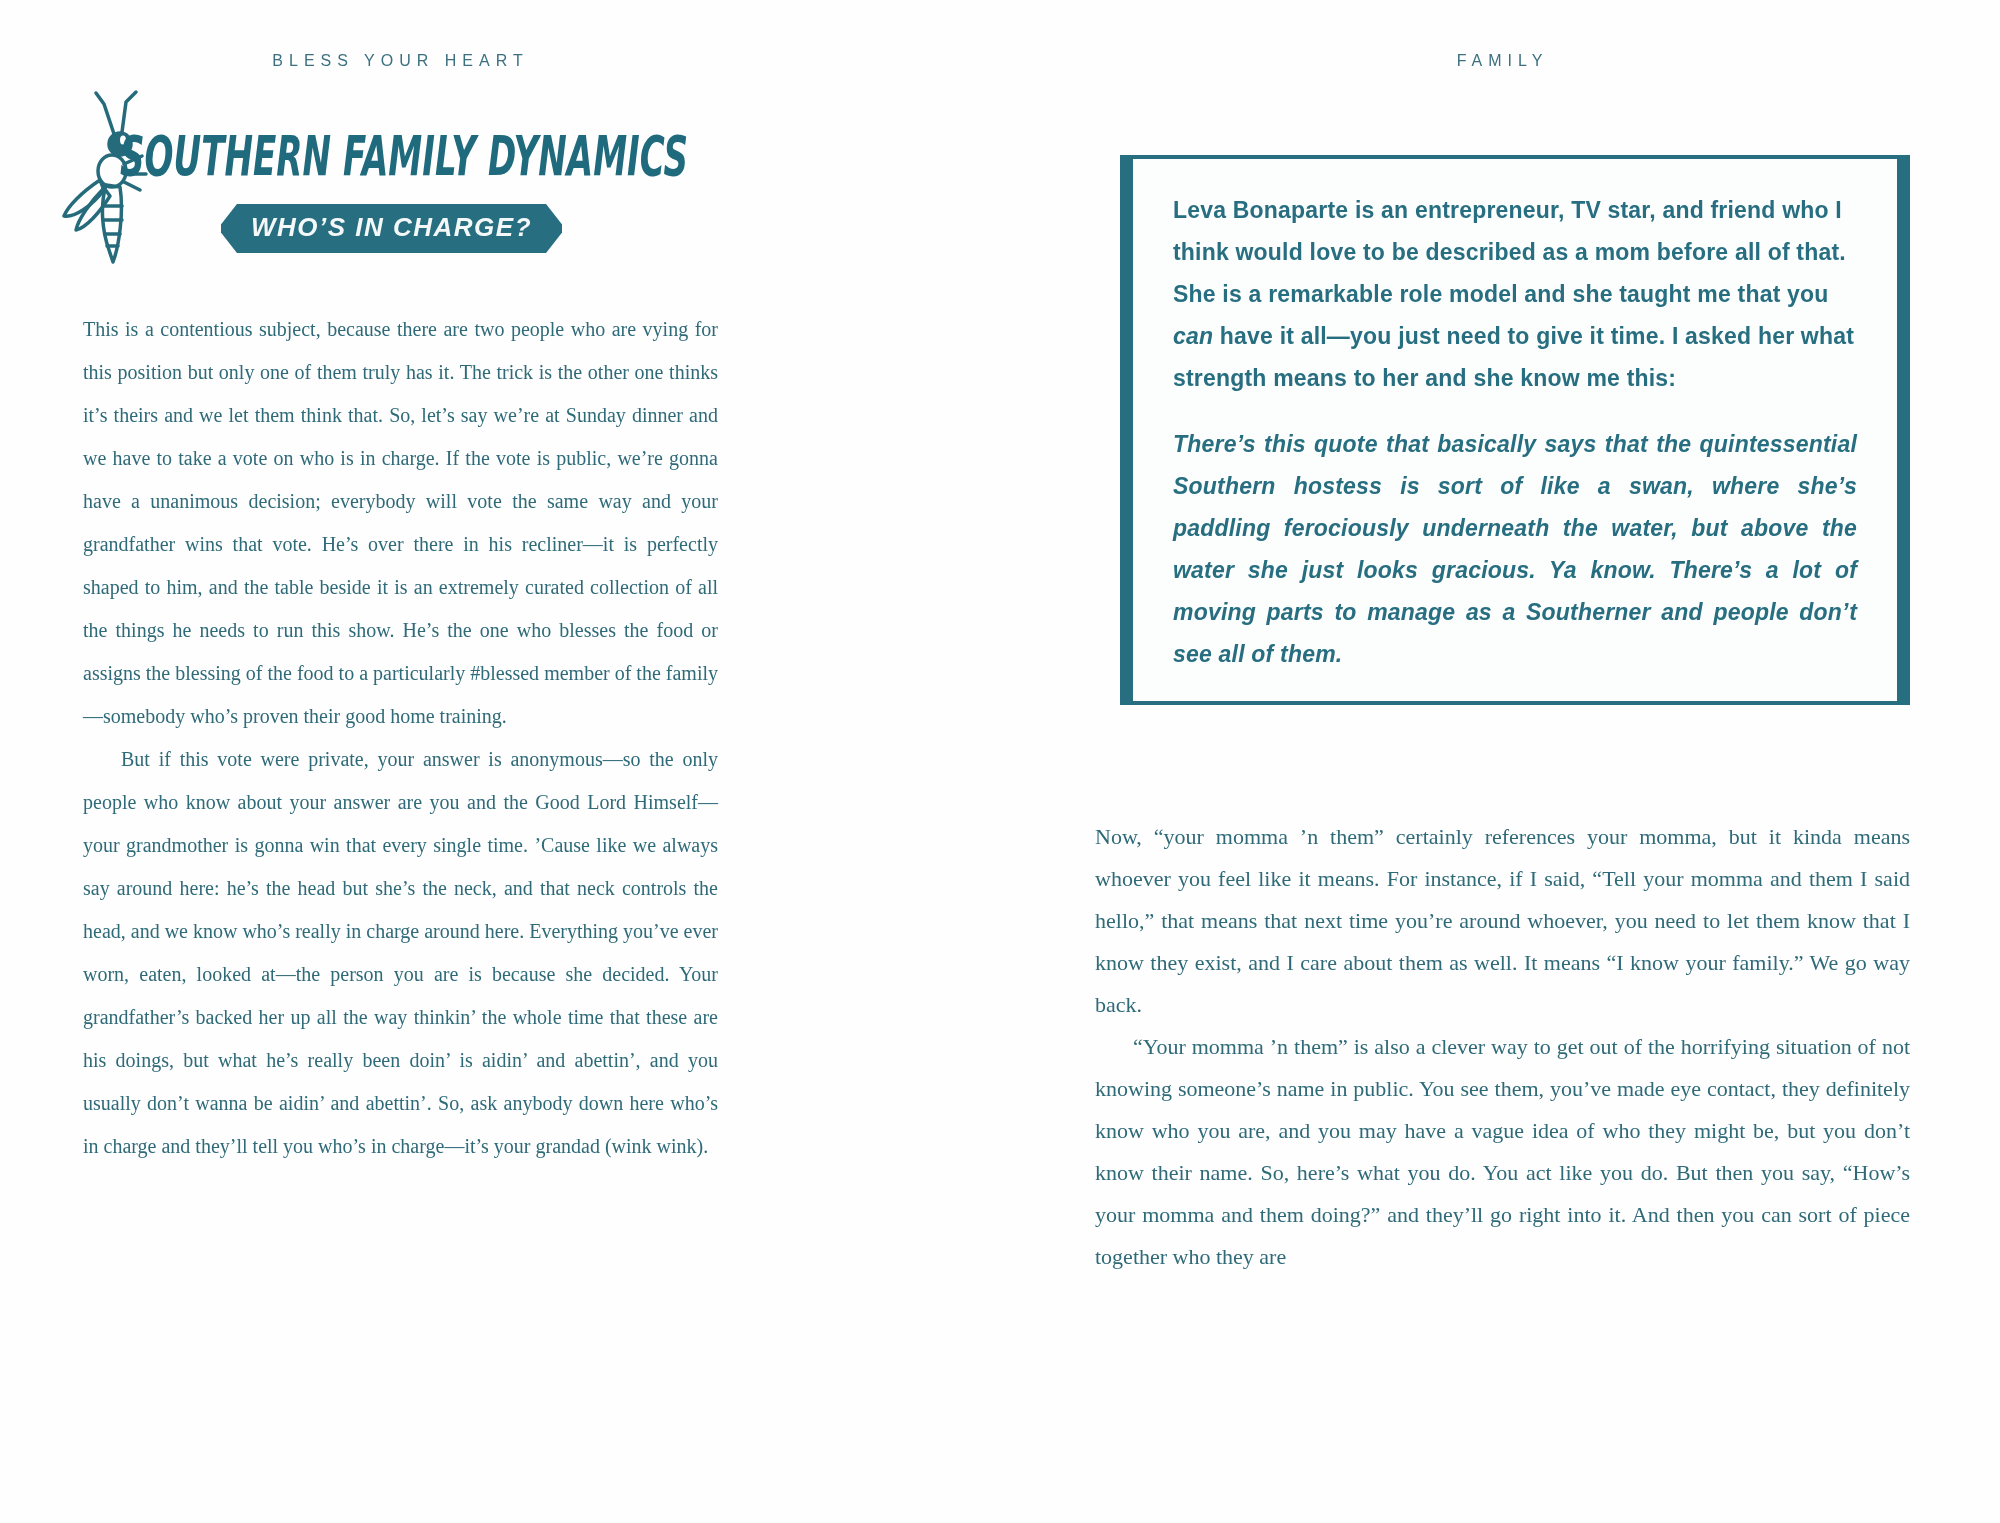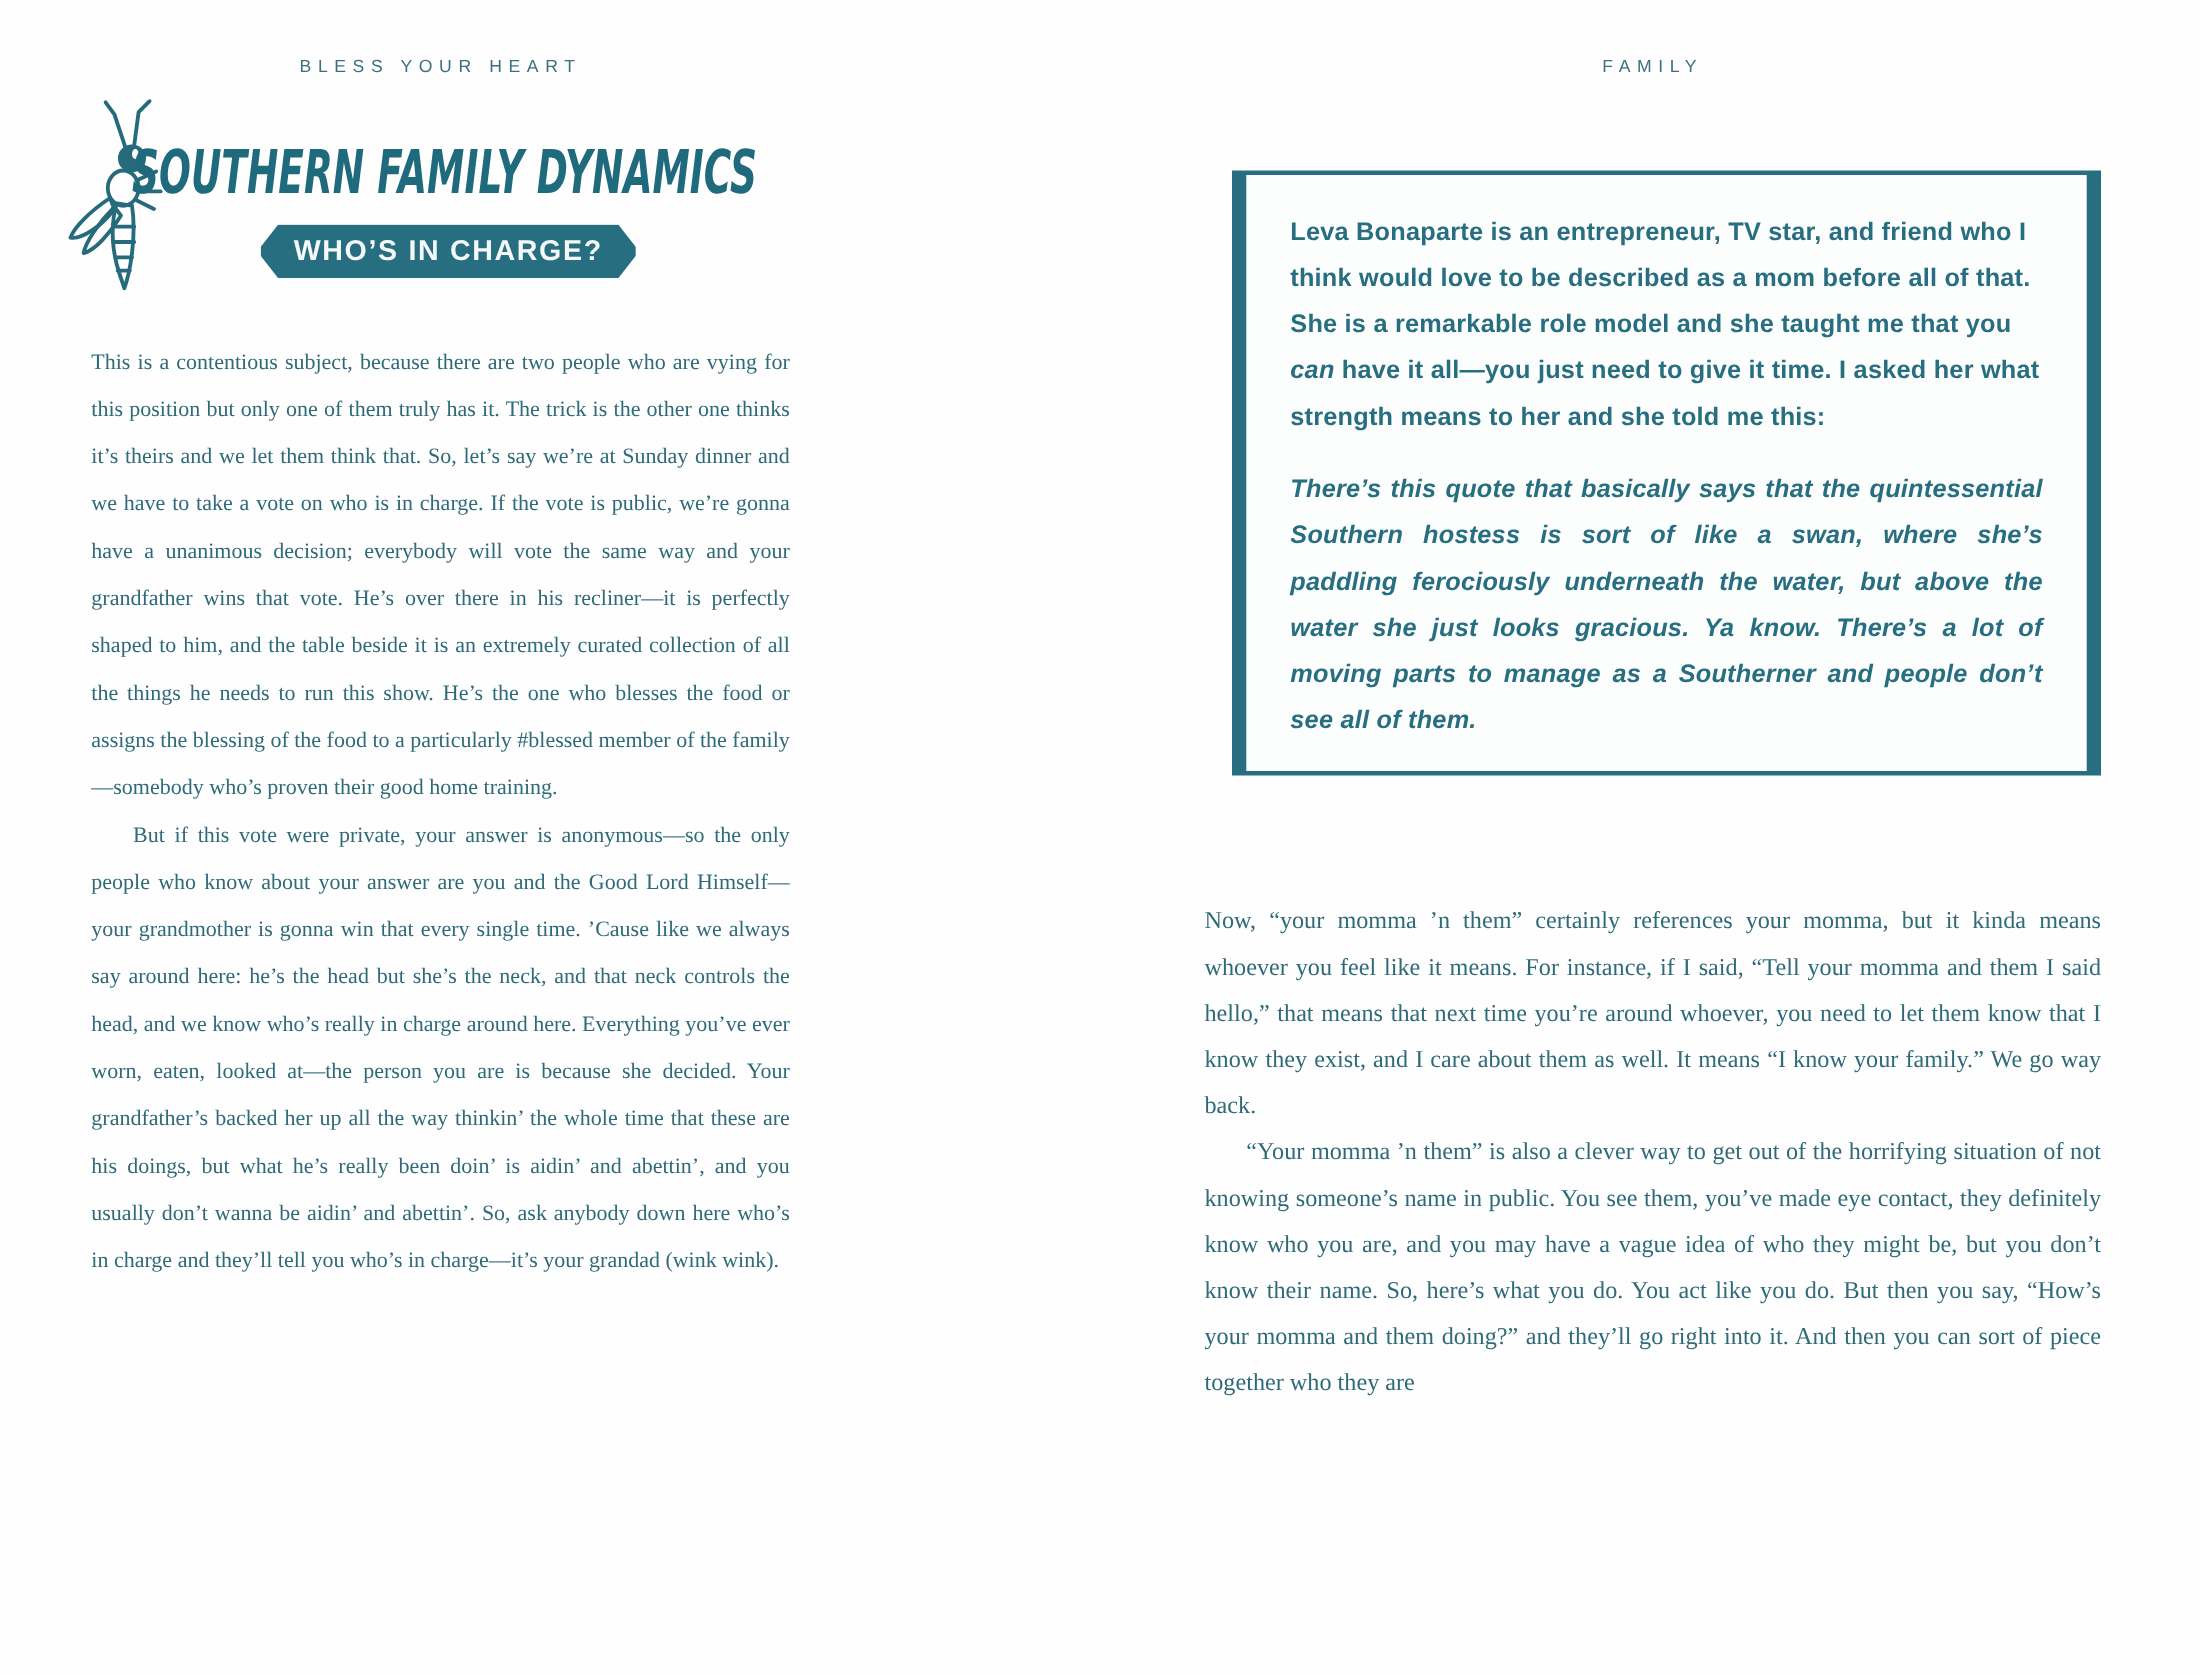--- a/index.html
+++ b/index.html
@@ -30,21 +30,21 @@
   .bee{position:absolute;left:62px;top:88px;width:100px;height:190px;}
 
   .chapter-title{
     position:absolute;left:120px;top:124px;white-space:nowrap;
     font-family:"DejaVu Sans","Liberation Sans",sans-serif;
     font-style:italic;font-weight:bold;font-size:55px;color:var(--title-color);
     transform:scaleX(0.62);transform-origin:0 0;letter-spacing:0;
   }
 
   .badge-row{position:absolute;display:flex;justify-content:center;}
-  .badge-row-left{left:90px;width:635px;top:204px;}
+  .badge-row-left{left:74px;width:635px;top:204px;font-style:italic;}
   .badge-row-right{left:95px;width:815px;top:745px;}
   .badge{
     display:inline-block;background:var(--teal);color:var(--badge-text);
     font-family:"Liberation Sans","DejaVu Sans",sans-serif;font-weight:bold;
     font-size:26px;letter-spacing:1.5px;padding:8px 30px 10px;
     clip-path:polygon(0% 42%,16px 0%,calc(100% - 16px) 0%,100% 42%,100% 58%,calc(100% - 16px) 100%,16px 100%,0% 58%);
   }
 
   .body{position:absolute;color:var(--body-text);text-align:justify;}
   .body p{margin:0;}
@@ -125,21 +125,21 @@
       <p>This is a contentious subject, because there are two people who are vying for this position but only one of them truly has it. The trick is the other one thinks it’s theirs and we let them think that. So, let’s say we’re at Sunday dinner and we have to take a vote on who is in charge. If the vote is public, we’re gonna have a unanimous decision; everybody will vote the same way and your grandfather wins that vote. He’s over there in his recliner—it is perfectly shaped to him, and the table beside it is an extremely curated collection of all the things he needs to run this show. He’s the one who blesses the food or assigns the blessing of the food to a particularly #blessed member of the family—somebody who’s proven their good home training.</p>
       <p class="indent">But if this vote were private, your answer is anonymous—so the only people who know about your answer are you and the Good Lord Himself—your grandmother is gonna win that every single time. ’Cause like we always say around here: he’s the head but she’s the neck, and that neck controls the head, and we know who’s really in charge around here. Everything you’ve ever worn, eaten, looked at—the person you are is because she decided. Your grandfather’s backed her up all the way thinkin’ the whole time that these are his doings, but what he’s really been doin’ is aidin’ and abettin’, and you usually don’t wanna be aidin’ and abettin’. So, ask anybody down here who’s in charge and they’ll tell you who’s in charge—it’s your grandad (wink wink).</p>
     </div>
 
   </div>
 
   <div class="page page-right">
     <div class="runhead runhead-right">FAMILY</div>
 
     <div class="callout">
-      <p class="callout-intro"><span>Leva Bonaparte is an entrepreneur, TV star, and friend who I think would love to be described as a mom before all of that. She is a remarkable role model and she taught me that you </span><em>can</em><span> have it all—you just need to give it time. I asked her what strength means to her and she told me this:</span></p>
+      <p class="callout-intro"><span>Leva Bonaparte is an entrepreneur, TV star, and friend who I think would love to be described as a mom before all of that. She is a remarkable role model and she taught me that you </span><em>can</em><span> have it all—you just need to give it time. I asked her what strength means to her and she know me this:</span></p>
       <p class="callout-quote">There’s this quote that basically says that the quintessential Southern hostess is sort of like a swan, where she’s paddling ferociously underneath the water, but above the water she just looks gracious. Ya know. There’s a lot of moving parts to manage as a Southerner and people don’t see all of them.</p>
     </div>
 
 
     <div class="body body-right">
       <p>Now, “your momma ’n them” certainly references your momma, but it kinda means whoever you feel like it means. For instance, if I said, “Tell your momma and them I said hello,” that means that next time you’re around whoever, you need to let them know that I know they exist, and I care about them as well. It means “I know your family.” We go way back.</p>
       <p class="indent">“Your momma ’n them” is also a clever way to get out of the horrifying situation of not knowing someone’s name in public. You see them, you’ve made eye contact, they definitely know who you are, and you may have a vague idea of who they might be, but you don’t know their name. So, here’s what you do. You act like you do. But then you say, “How’s your momma and them doing?” and they’ll go right into it. And then you can sort of piece together who they are</p>
     </div>
 
   </div>

